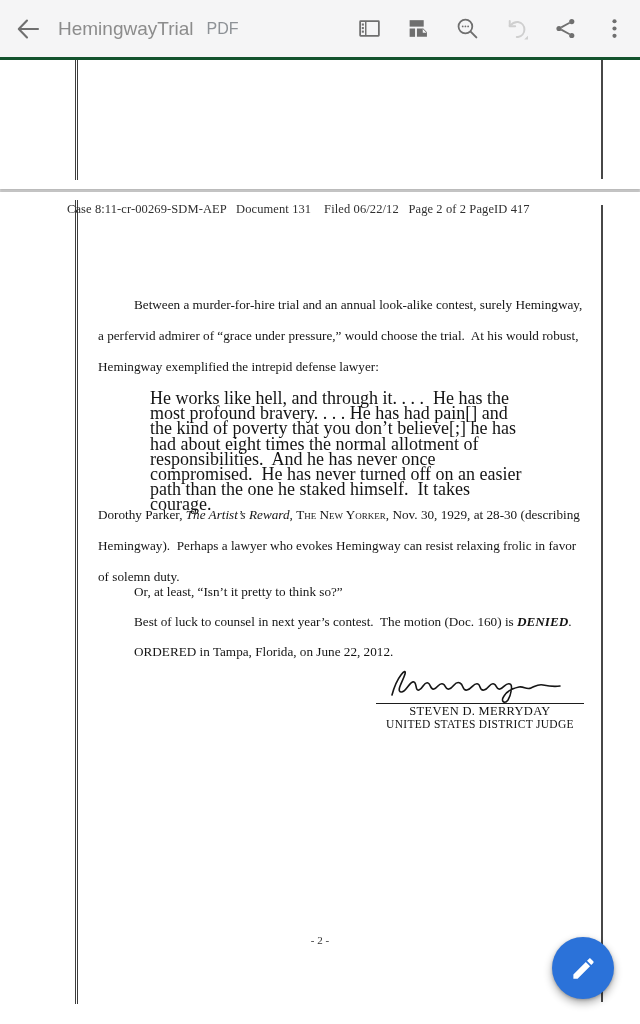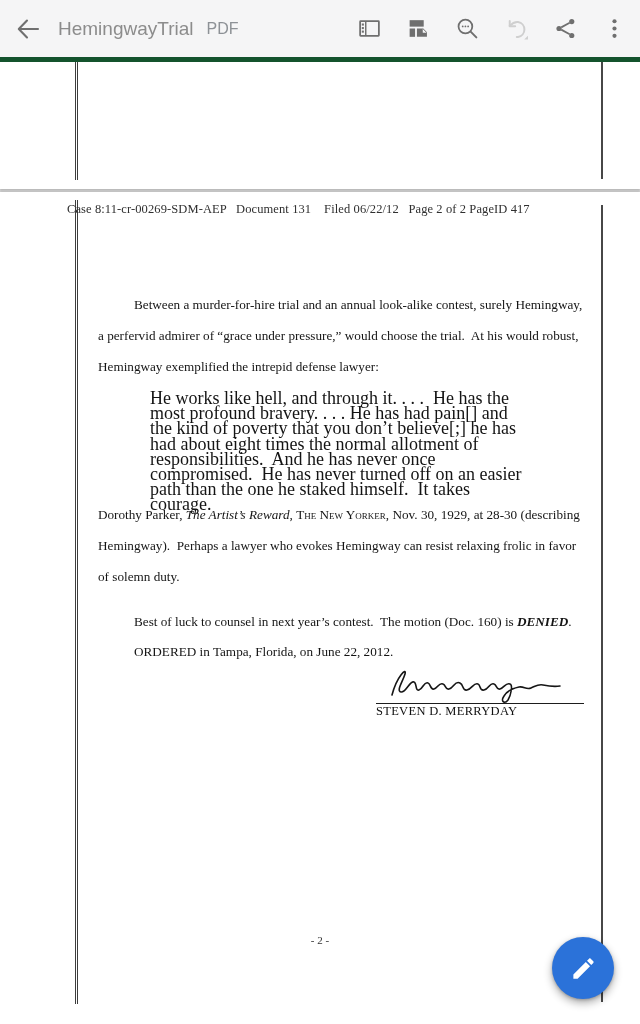--- a/index.html
+++ b/index.html
@@ -1,20 +1,20 @@
 <!DOCTYPE html>
 <html><head>
 <meta charset="utf-8">
 <style>
   html,body{margin:0;padding:0;width:640px;height:1024px;overflow:hidden;
     background:#d8d8d8;font-family:"Liberation Sans",sans-serif;}
 
   
   .appbar{position:absolute;top:0;left:0;width:640px;height:57px;background:#f5f5f6;
-    border-bottom:5px solid #14532d;z-index:5;display:flex;align-items:center;}
+    border-bottom:3px solid #14532d;z-index:5;display:flex;align-items:center;}
   .back-btn{width:40px;height:40px;margin-left:8px;display:flex;align-items:center;
     justify-content:center;background:none;border:none;padding:0;cursor:pointer;}
   .title{font-size:19px;color:#8c8c8c;margin-left:10px;white-space:nowrap;}
   .filetype{font-size:16px;color:#8d9196;margin-left:13px;}
   .actions{position:absolute;right:6px;top:8px;display:flex;gap:9px;}
   .icon-btn{width:40px;height:40px;display:flex;align-items:center;justify-content:center;
     background:none;border:none;padding:0;cursor:pointer;}
 
   
   .page{position:absolute;left:0;width:640px;background:#ffffff;}
@@ -30,21 +30,21 @@
   .serif{font-family:"Liberation Serif",serif;color:#141414;}
   .para{position:absolute;left:98px;width:492px;line-height:31px;font-size:13.2px;
     white-space:pre-wrap;}
   .ind{text-indent:36px;}
   #quote{left:150px;width:372px;line-height:15.2px;font-size:18px;}
   .italic{font-style:italic;}
   .smallcaps{font-variant:small-caps;}
   .bold{font-weight:bold;font-style:italic;}
 
   
-  #sigblock{position:absolute;left:376px;top:472px;width:208px;text-align:left;}
+  #sigblock{position:absolute;left:376px;top:472px;width:208px;text-align:center;}
   #sigscrawl{display:block;margin:0 auto -3px auto;}
   #sigline{border-top:1.5px solid #1d1d1d;margin:0;}
   .signame{font-size:12.5px;line-height:14px;letter-spacing:0.3px;color:#111;}
   .sigtitle{font-size:11.5px;line-height:13px;letter-spacing:0.3px;color:#111;}
 
   #pagenum{position:absolute;top:742px;left:0;width:640px;text-align:center;
     font-size:11px;color:#333;}
 
   
   .fab{position:absolute;left:552px;top:937px;width:62px;height:62px;border-radius:50%;
@@ -141,31 +141,33 @@
   <div class="vrule-single" style="left:601px;top:13px;height:797px;"></div>
 
   <div class="docheader">Case 8:11-cr-00269-SDM-AEP   Document 131    Filed 06/22/12   Page 2 of 2 PageID 417</div>
 
   <div class="para ind serif" style="top:97px;">Between a murder-for-hire trial and an annual look-alike contest, surely Hemingway, a perfervid admirer of “grace under pressure,” would choose the trial.  At his would robust, Hemingway exemplified the intrepid defense lawyer:</div>
 
   <div class="para serif" id="quote" style="top:199px;">He works like hell, and through it. . . .  He has the most profound bravery. . . . He has had pain[] and the kind of poverty that you don’t believe[;] he has had about eight times the normal allotment of responsibilities.  And he has never once compromised.  He has never turned off on an easier path than the one he staked himself.  It takes courage.</div>
 
   <div class="para serif" style="top:307px;"><span>Dorothy Parker, </span><span class="italic">The Artist’s Reward</span><span>, </span><span class="smallcaps">The New Yorker</span><span>, Nov. 30, 1929, at 28-30 (describing Hemingway).  Perhaps a lawyer who evokes Hemingway can resist relaxing frolic in favor of solemn duty.</span></div>
 
+  <div class="para ind serif" style="top:384px;">Or, at least, “Isn’t it pretty to think so?”</div>
 
   <div class="para ind serif" style="top:414px;"><span>Best of luck to counsel in next year’s contest.  The motion (Doc. 160) is </span><span class="bold">DENIED</span><span>.</span></div>
 
   <div class="para ind serif" style="top:444px;">ORDERED in Tampa, Florida, on June 22, 2012.</div>
 
   <div id="sigblock" class="serif">
     <svg id="sigscrawl" width="192" height="42" viewBox="0 0 192 42" fill="none">
       <path d="M8 31 C13 12 23 3 21 10 C19 17 12 27 17 28 C22 29 26 16 30 18 C33 19 31 27 35 26 C39 25 40 17 44 19 C47 20 46 26 50 25 C54 24 55 18 59 20 C62 21 61 26 65 25 C70 24 71 16 76 19 C80 21 78 27 83 26 C88 25 90 18 94 20 C97 21 95 27 100 26 C105 25 106 18 110 20 C113 21 112 26 116 25 C120 24 122 18 126 20 C129 21 127 31 124 36 C121 40 116 38 120 32 C123 27 130 24 135 23 C140 22 142 26 147 24 C152 22 154 20 159 21 C164 22 169 23 176 22" stroke="#161616" stroke-width="1.6" stroke-linecap="round"></path>
     </svg>
     <div id="sigline"></div>
     <div class="signame">STEVEN D. MERRYDAY</div>
+    <div class="sigtitle">UNITED STATES DISTRICT JUDGE</div>
   </div>
 
   <div id="pagenum" class="serif">- 2 -</div>
 </div>
 
 <button class="fab">
   <span style="display:flex;">
     <svg width="27" height="27" viewBox="0 0 24 24" fill="#ffffff">
       <path d="M3 17.25V21h3.75L17.81 9.94l-3.75-3.75L3 17.25zM20.71 7.04c.39-.39.39-1.02 0-1.41l-2.34-2.34c-.39-.39-1.02-.39-1.41 0l-1.83 1.83 3.75 3.75 1.83-1.83z"></path>
     </svg>

